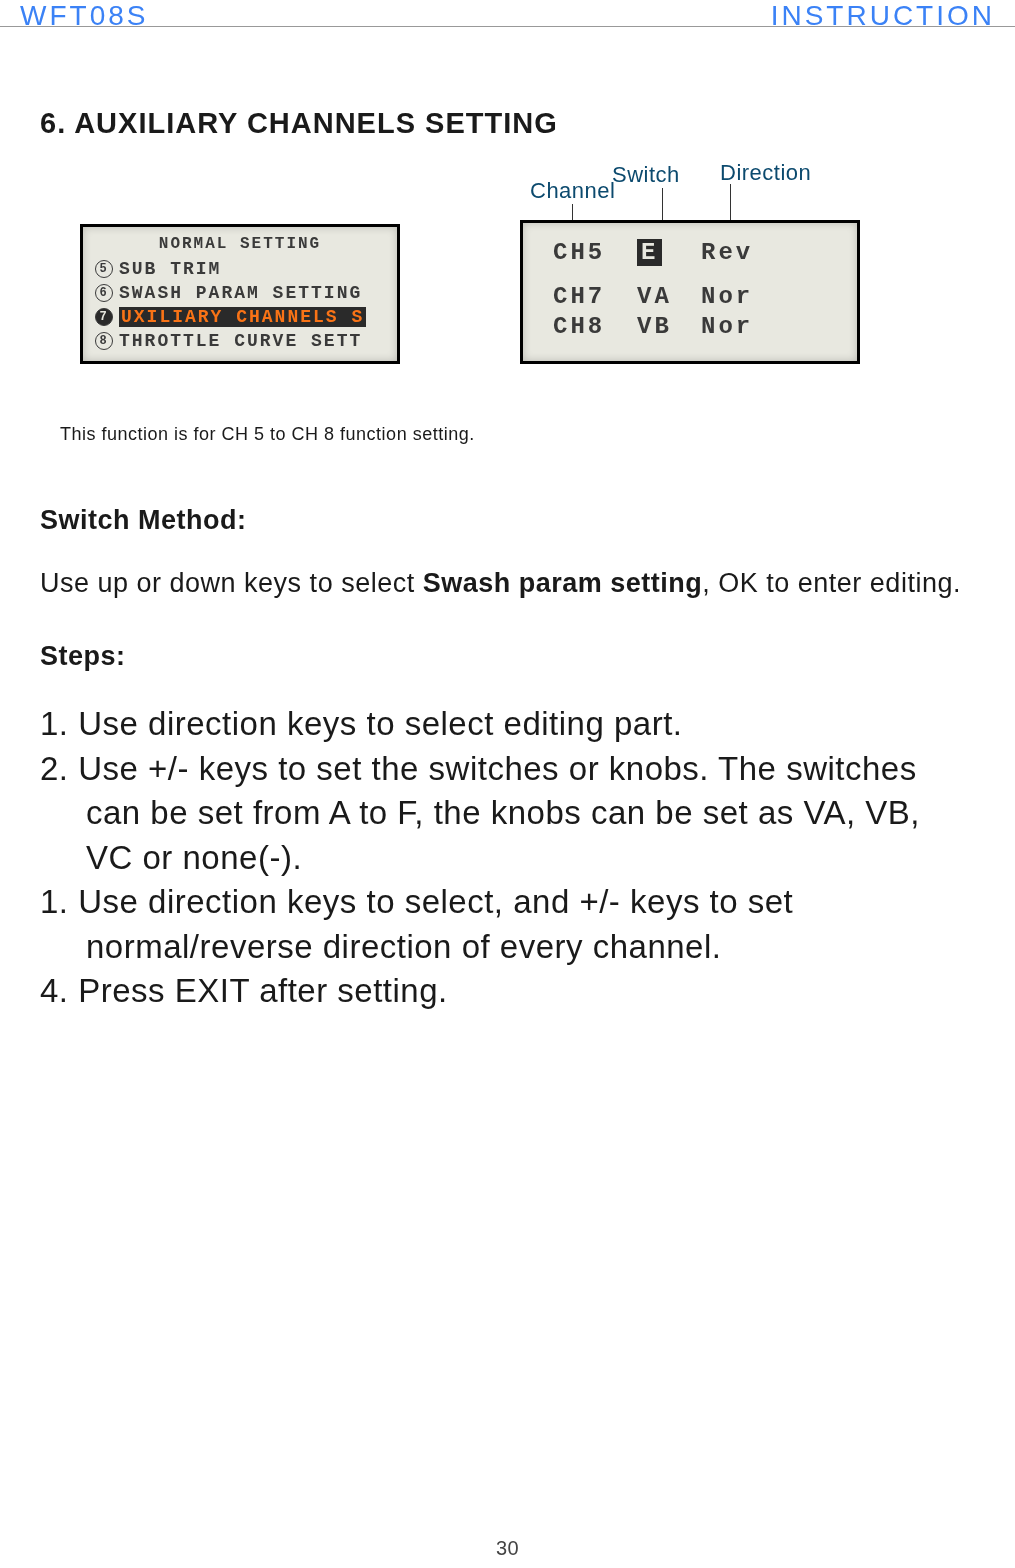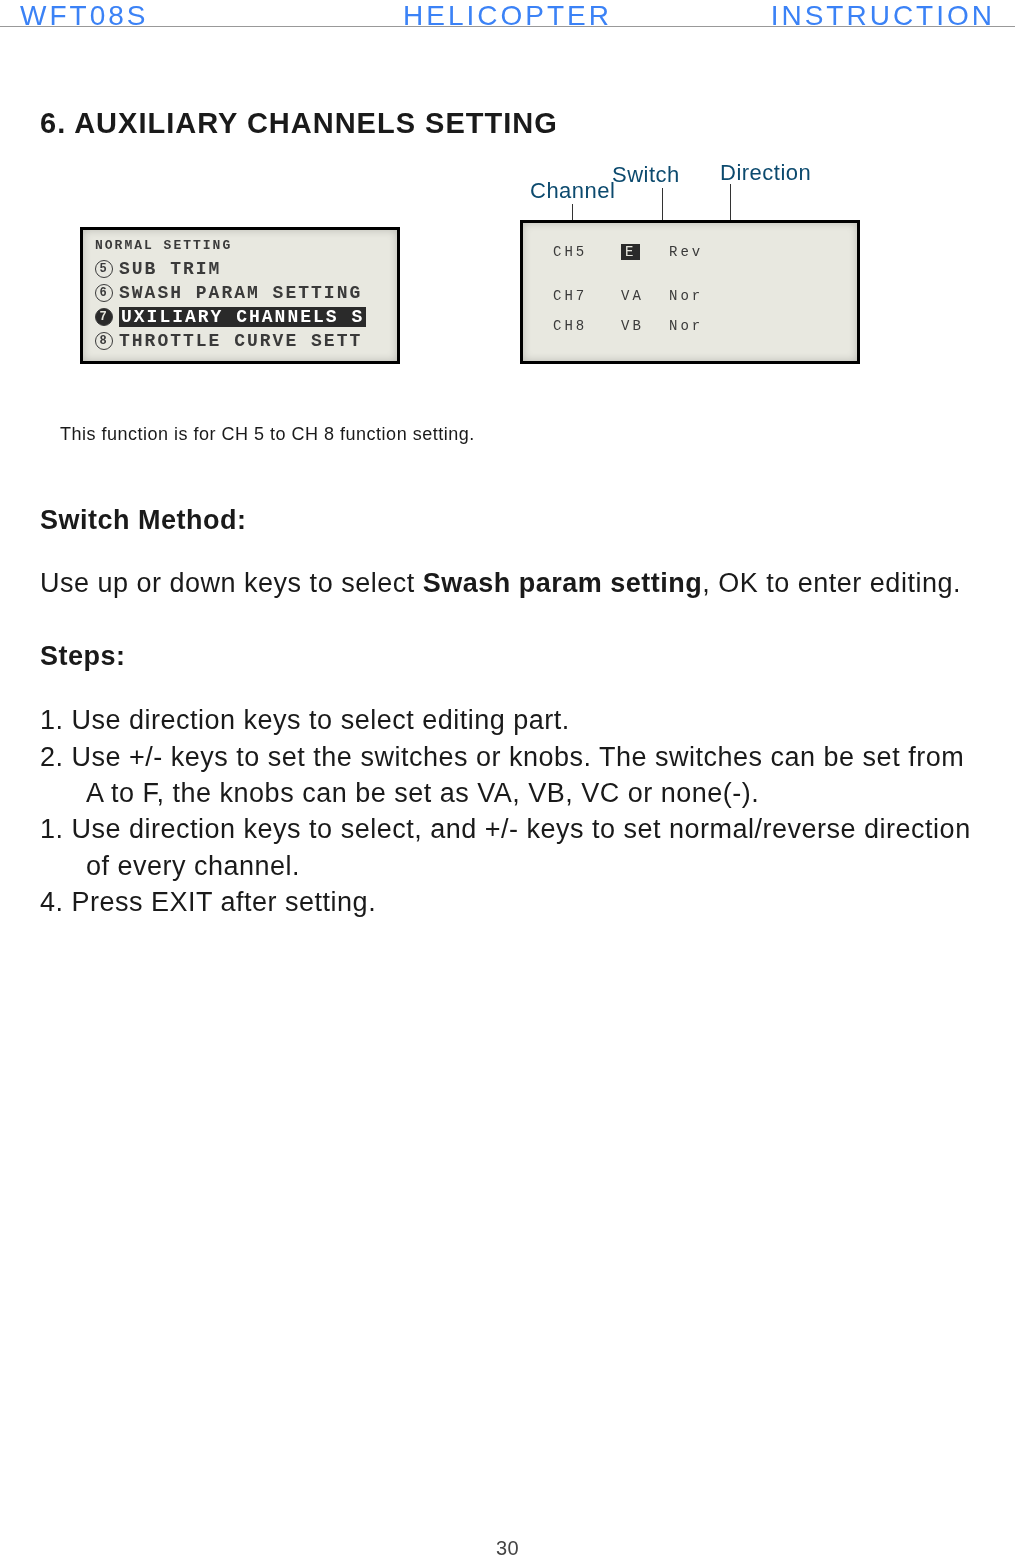--- a/index.html
+++ b/index.html
@@ -73,22 +73,23 @@
       font-family: "Courier New", monospace;
       padding: 8px 12px;
       width: 320px;
       box-shadow: inset 0 0 8px rgba(0,0,0,0.2);
     }
     .lcd-box-right {
       width: 340px;
       padding: 14px 16px 20px 30px;
     }
     .lcd-heading {
-      font-size: 13px;
+      font-size: 16px;
       letter-spacing: 2px;
+      text-align: center;
       color: #3a3a3a;
       margin-bottom: 4px;
       font-weight: bold;
     }
     .lcd-row {
       display: flex;
       align-items: center;
       font-size: 18px;
       letter-spacing: 2px;
       color: #3a3a3a;
@@ -106,32 +107,32 @@
       font-size: 12px;
       margin-right: 6px;
       flex-shrink: 0;
     }
     .lcd-num-filled {
       background: #2a2a2a;
       color: #e8e8e0;
     }
     .lcd-highlight {
       background: #2a2a2a;
-      color: #ffffff;
+      color: #f97316;
       padding: 0 2px;
     }
     .aux-row {
       display: flex;
-      gap: 8px;
-      font-size: 14px;
+      gap: 24px;
+      font-size: 24px;
       letter-spacing: 3px;
       color: #3a3a3a;
       height: 30px;
       align-items: center;
-      font-weight: normal;
+      font-weight: bold;
     }
     .aux-sw-box {
       background: #2a2a2a;
       color: #e8e8e0;
       padding: 0 4px;
     }
     .intro-text {
       font-size: 18px;
       margin: 0 0 60px 20px;
       letter-spacing: 0.5px;
@@ -141,40 +142,39 @@
       font-weight: bold;
       margin-bottom: 30px;
     }
     .method-text {
       font-size: 27px;
       margin-bottom: 40px;
       line-height: 1.3;
     }
     .bold { font-weight: bold; }
     .step-item {
-      font-size: 27px;
+      font-size: 33px;
       line-height: 1.35;
       padding-left: 46px;
       text-indent: -46px;
     }
     .page-number {
       position: absolute;
       bottom: 8px;
       left: 50%;
       transform: translateX(-50%);
       font-size: 20px;
       color: #444;
     }
   </style>
 </head>
 <body>
 
 <div class="header">
   <div class="header-left">WFT08S</div>
-  <div class="header-center">HELICOPTER</div>
   <div class="header-right">INSTRUCTION</div>
 </div>
 
 <div class="content">
   <div class="section-title">6. AUXILIARY CHANNELS SETTING</div>
 
   <div class="images-row">
 
     <div class="lcd-container-left">
       <div class="lcd-box">

